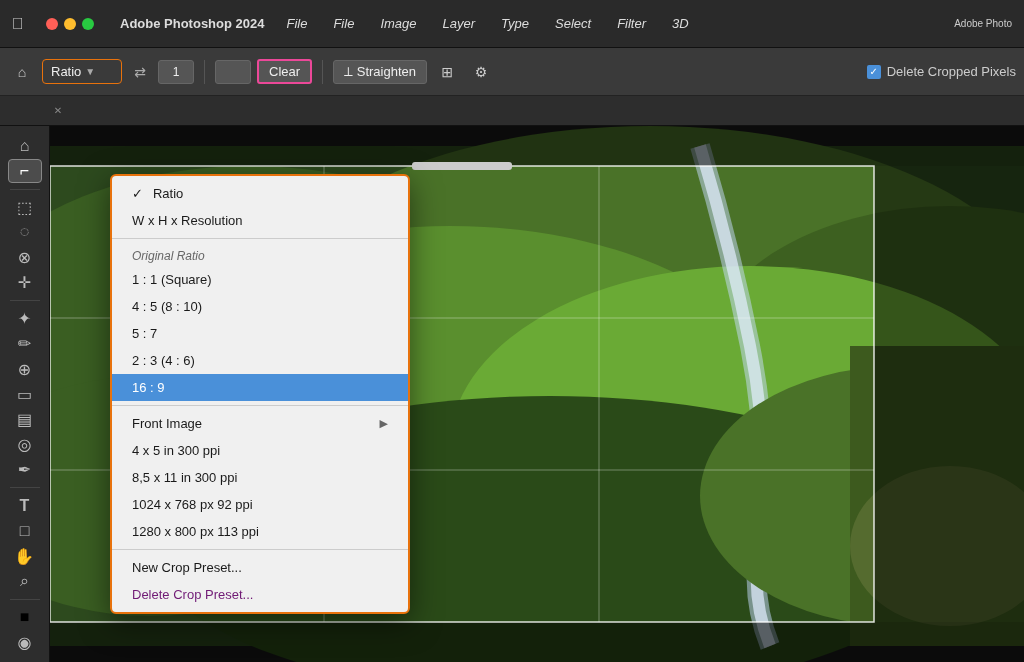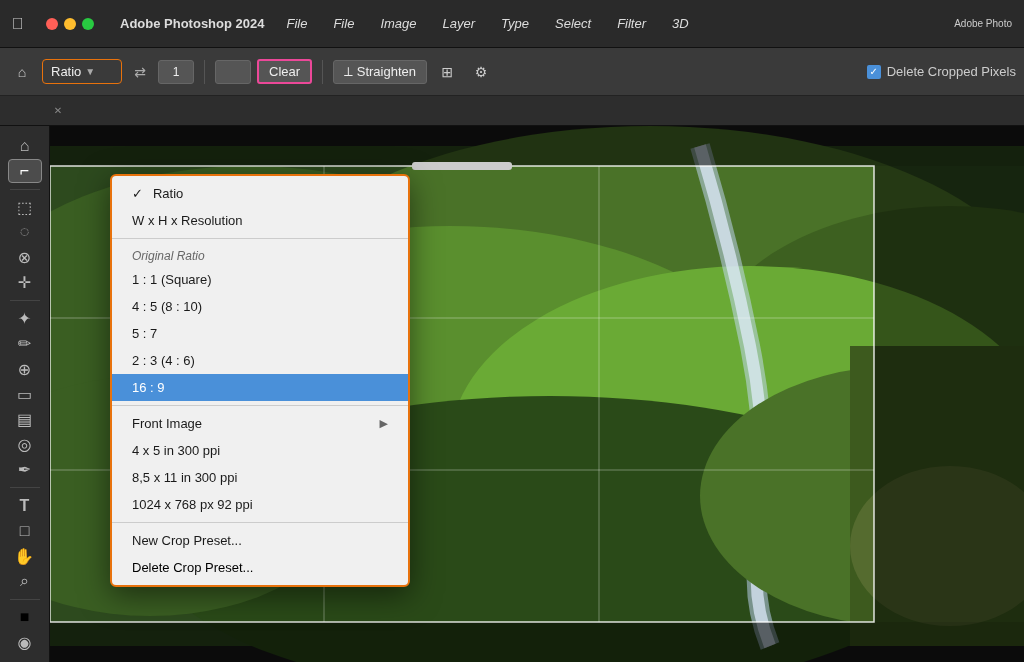--- a/index.html
+++ b/index.html
@@ -308,21 +308,21 @@
     }
     .dropdown-section-label {
       padding: 6px 20px 3px;
       font-size: 12px;
       color: #666;
       font-weight: 500;
       cursor: default;
       font-style: italic;
     }
     .dropdown-item.disabled {
-      color: #000000;
+      color: #701a75;
       cursor: default;
     }
     .dropdown-item .arrow {
       margin-left: auto;
       color: #666;
       font-size: 11px;
     }
 
     
     .traffic-lights {
@@ -490,20 +490,23 @@
       </div>
       <div class="dropdown-item">
         <span>4 x 5 in 300 ppi</span>
       </div>
       <div class="dropdown-item">
         <span>8,5 x 11 in 300 ppi</span>
       </div>
       <div class="dropdown-item">
         <span>1024 x 768 px 92 ppi</span>
       </div>
+      <div class="dropdown-item">
+        <span>1280 x 800 px 113 ppi</span>
+      </div>
       <div class="dropdown-divider"></div>
       <div class="dropdown-item">
         <span>New Crop Preset...</span>
       </div>
       <div class="dropdown-item disabled">
         <span>Delete Crop Preset...</span>
       </div>
     </div>
   </div>
 </div>

